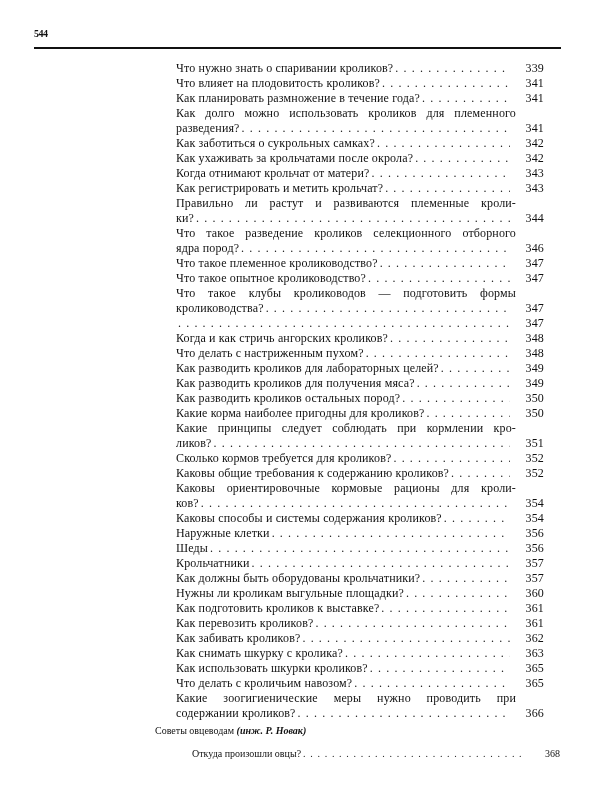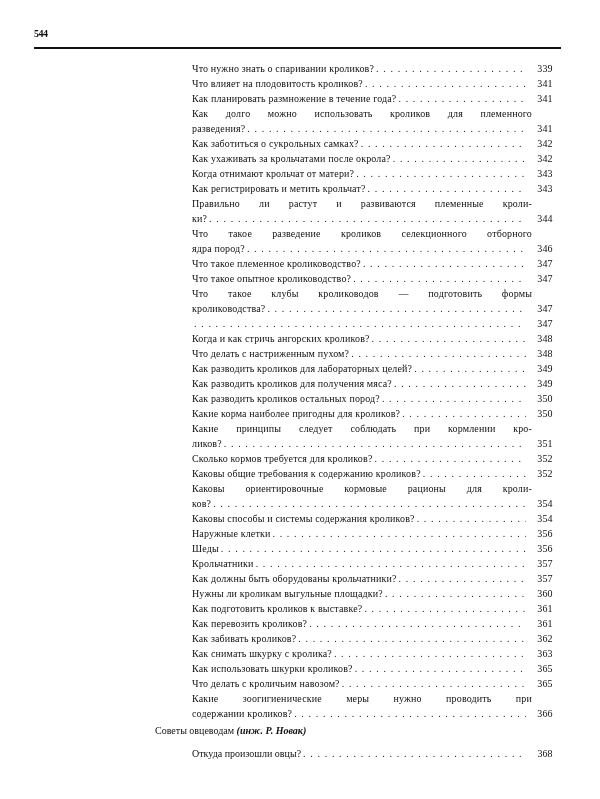--- a/index.html
+++ b/index.html
@@ -11,36 +11,36 @@
     .page-number {
       position: absolute; left: 34px; top: 28px;
       font-family: "Liberation Serif", serif;
       font-weight: bold; font-size: 10px; letter-spacing: -0.5px;
     }
     .header-rule {
       position: absolute; left: 34px; top: 47px; width: 527px; height: 0;
       border-top: 2px solid #111111;
     }
     .toc {
-      position: absolute; left: 192px; top: 61px; width: 368px;
-      font-size: 10px; line-height: 15px; letter-spacing: 0.15px;
+      position: absolute; left: 176px; top: 61px; width: 368px;
+      font-size: 12px; line-height: 15px; letter-spacing: 0.15px;
     }
     .entry { position: relative; }
     .entry .line1 { display: block; white-space: nowrap; text-align: justify; text-align-last: justify; width: 340px; }
     .row { display: flex; align-items: baseline; height: 15px; white-space: nowrap; }
     .row .text { flex: 0 0 auto; }
     .row .dots {
       flex: 1 1 auto; overflow: hidden; margin: 0 4px 0 2px;
       letter-spacing: 3.2px; color: #222;
     }
     .row .dots::before {
       content: ". . . . . . . . . . . . . . . . . . . . . . . . . . . . . . . . . . . . . . . . . . . . . . . . . . . . . . . . . . . . . . . . . . . . . .";
       letter-spacing: 1.1px;
     }
-    .row .pg { flex: 0 0 30px; text-align: center; }
+    .row .pg { flex: 0 0 30px; text-align: right; }
     .section {
       position: absolute; left: 155px; top: 723px; width: 405px;
       font-size: 10px; line-height: 15px;
     }
     .section .heading { white-space: nowrap; }
     .section .author { font-style: italic; font-weight: bold; }
     .section .sub { position: relative; margin-left: 37px; margin-top: 8px; }
   </style>
 </head>
 <body>

